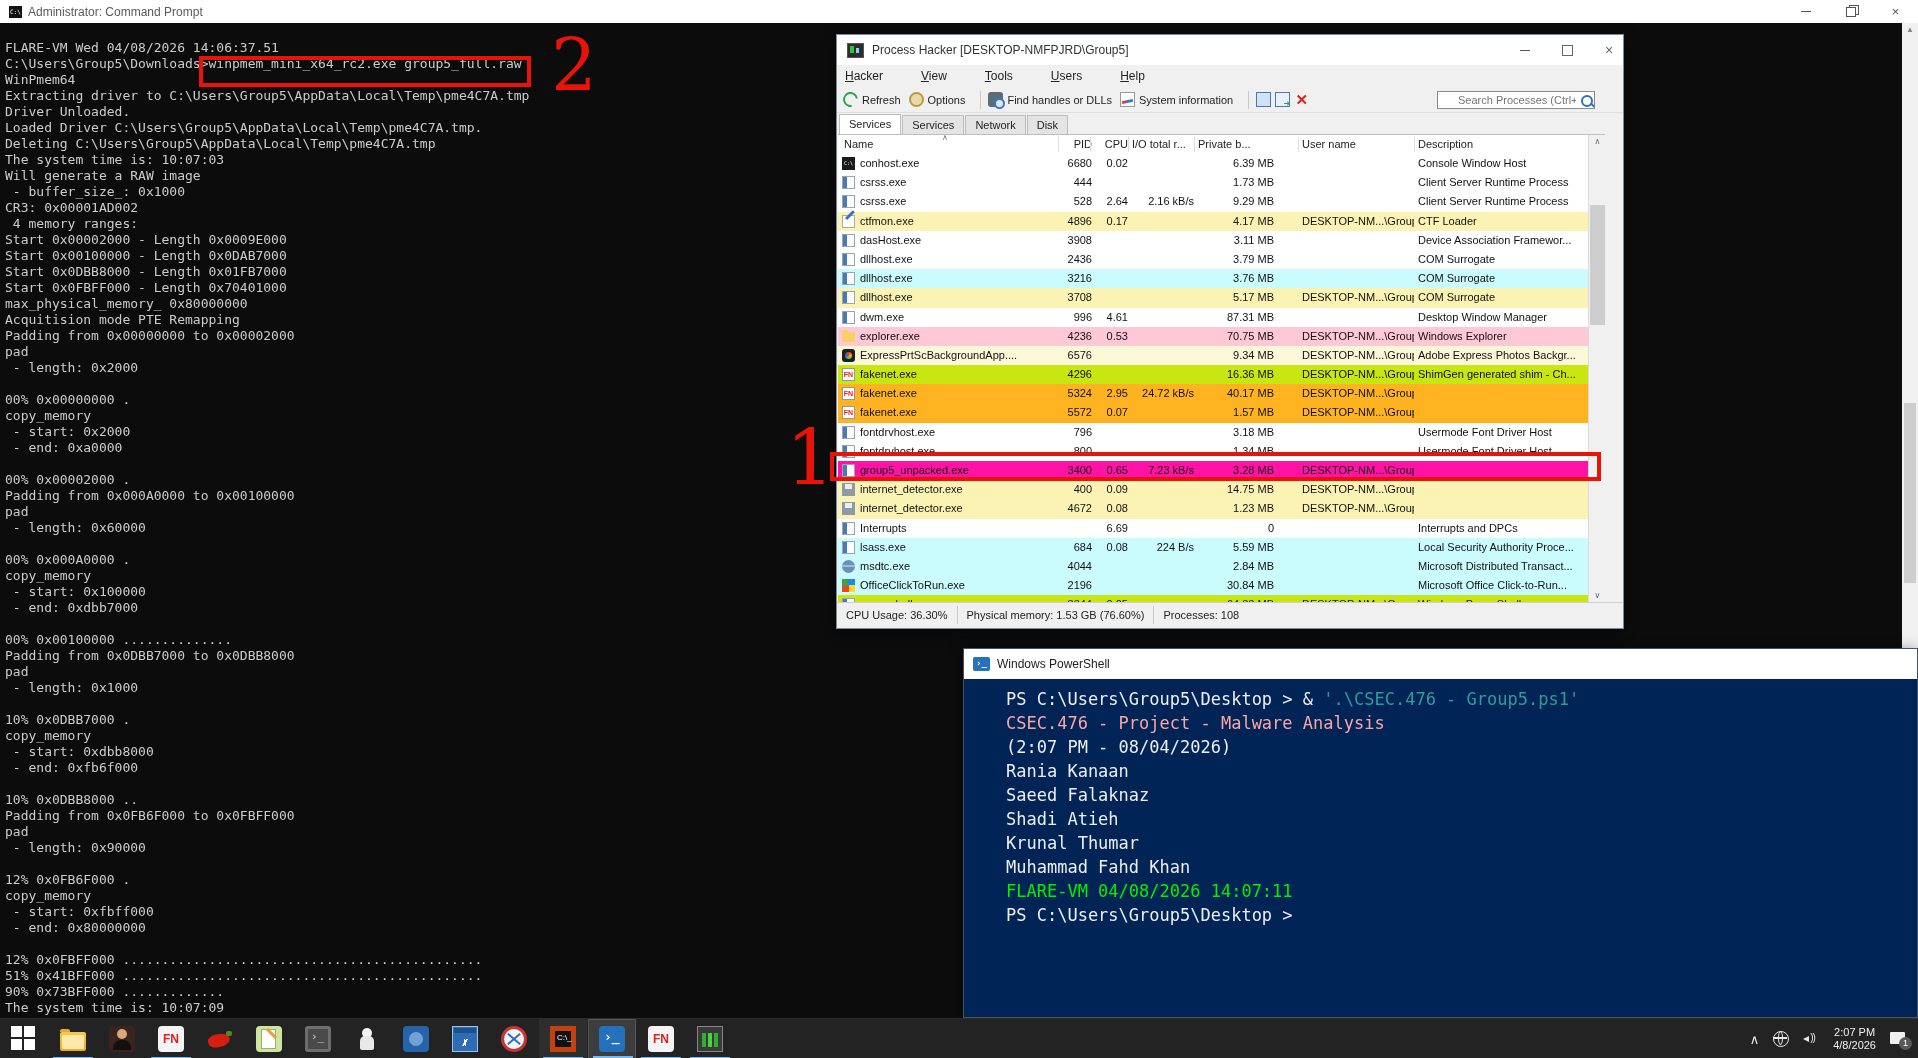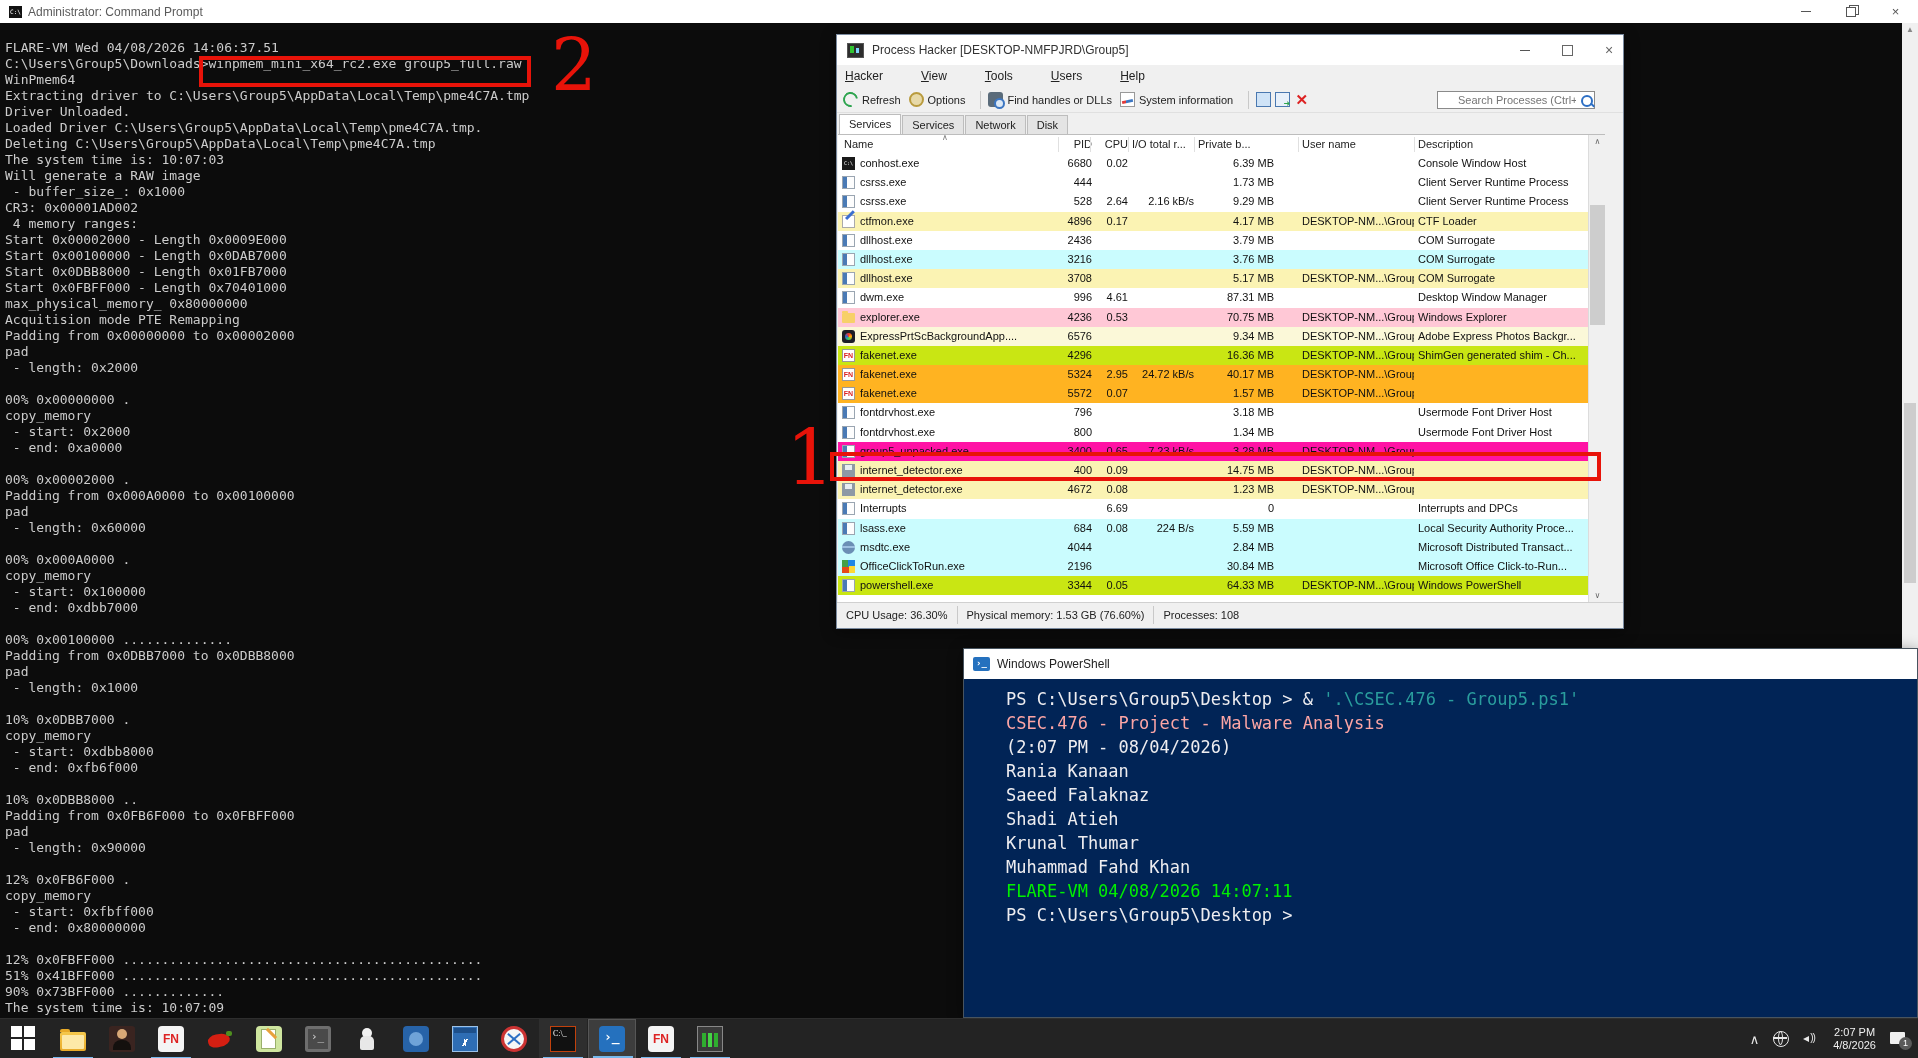--- a/index.html
+++ b/index.html
@@ -154,22 +154,22 @@
   .t-blueapp{background:#2763a8;border-radius:4px;}
   .t-blueapp:after{content:"";position:absolute;left:6px;top:6px;width:14px;height:14px;border-radius:50%;background:#6fa3d8;}
   .t-graph{background:#2e6db4;border:1px solid #9cc2e8;box-sizing:border-box;}
   .t-graph:before{content:"";position:absolute;left:1px;top:1px;width:22px;height:5px;background:#1d4f8a;}
   .t-graph:after{content:"";position:absolute;left:3px;top:12px;width:18px;height:7px;
      background:linear-gradient(80deg,transparent 45%,#fff 45% 55%,transparent 55%),
                 linear-gradient(-60deg,transparent 45%,#fff 45% 55%,transparent 55%);}
   .t-scissors{border:3px solid #c33;border-radius:50%;box-sizing:border-box;background:#f6f6f6;}
   .t-scissors:before{content:"";position:absolute;left:2px;top:9px;width:16px;height:2px;background:#2d6fc4;transform:rotate(40deg);}
   .t-scissors:after{content:"";position:absolute;left:2px;top:9px;width:16px;height:2px;background:#2d6fc4;transform:rotate(-40deg);}
-  .t-cmd{background:#111;border:1px solid #c2410c;box-sizing:border-box;color:#fff;font-size:8px;
-     font-family:Liberation Serif, serif;line-height:10px;padding:2px;}
+  .t-cmd{background:#111;border:5px solid #c2410c;box-sizing:border-box;color:#fff;font-size:8px;
+     font-family:Liberation Sans, sans-serif;line-height:10px;padding:2px;}
   .t-ps{background:#2571be;border-radius:4px;color:#fff;}
   .t-ps:after{content:"›_";position:absolute;left:5px;top:3px;font-size:13px;font-weight:bold;font-family:"DejaVu Sans Mono",monospace;}
   .t-ph{background:#3a3a3a;border:1px solid #888;box-sizing:border-box;}
   .t-ph:after{content:"";position:absolute;left:4px;bottom:4px;width:16px;height:14px;
      background:linear-gradient(90deg,#2fae2f 0 4px,transparent 4px 6px,#45d445 6px 10px,transparent 10px 12px,#2fae2f 12px 16px);}
   #tray{position:absolute;right:0;top:0;height:40px;display:flex;align-items:center;gap:14px;padding-right:10px;}
   .tray-glyph{color:#e8e8e8;font-size:13px;}
   #tray-globe{width:14px;height:14px;border:1.5px solid #e8e8e8;border-radius:50%;position:relative;}
   #tray-globe:before{content:"";position:absolute;left:-1px;top:5px;width:14px;height:1.5px;background:#e8e8e8;}
   #tray-globe:after{content:"";position:absolute;left:4px;top:-1px;width:5px;height:14px;border:1.5px solid #e8e8e8;border-radius:50%;box-sizing:border-box;}
@@ -373,20 +373,30 @@
           <span class="cell c-name">ctfmon.exe</span>
           <span class="cell c-pid">4896</span>
           <span class="cell c-cpu">0.17</span>
           <span class="cell c-io"></span>
           <span class="cell c-priv">4.17 MB</span>
           <span class="cell c-user">DESKTOP-NM...\Group5</span>
           <span class="cell c-desc">CTF Loader</span>
         </div>
         <div class="ph-row" style="background: rgb(255, 255, 255);">
           <span class="p-ico i-generic"></span>
+          <span class="cell c-name">dasHost.exe</span>
+          <span class="cell c-pid">3908</span>
+          <span class="cell c-cpu"></span>
+          <span class="cell c-io"></span>
+          <span class="cell c-priv">3.11 MB</span>
+          <span class="cell c-user"></span>
+          <span class="cell c-desc">Device Association Framewor...</span>
+        </div>
+        <div class="ph-row" style="background: rgb(255, 255, 255);">
+          <span class="p-ico i-generic"></span>
           <span class="cell c-name">dllhost.exe</span>
           <span class="cell c-pid">2436</span>
           <span class="cell c-cpu"></span>
           <span class="cell c-io"></span>
           <span class="cell c-priv">3.79 MB</span>
           <span class="cell c-user"></span>
           <span class="cell c-desc">COM Surrogate</span>
         </div>
         <div class="ph-row" style="background: rgb(202, 252, 254);">
           <span class="p-ico i-generic"></span>

